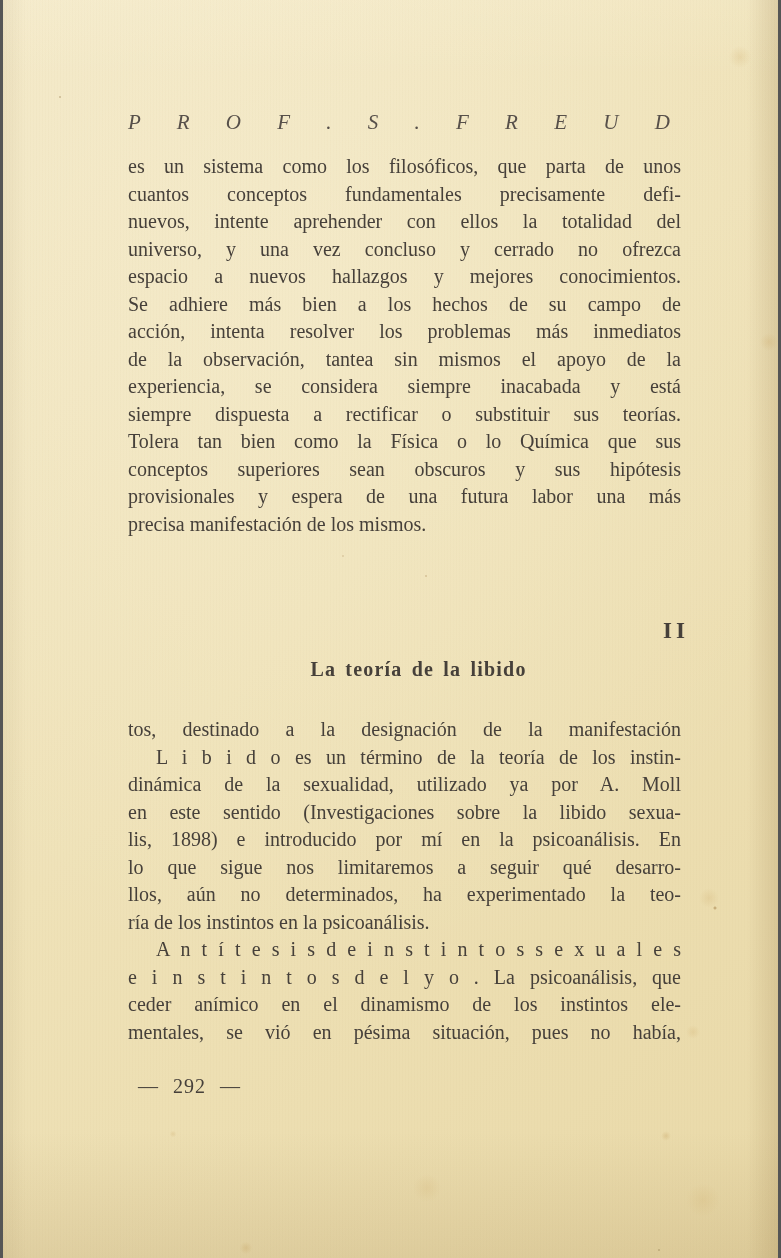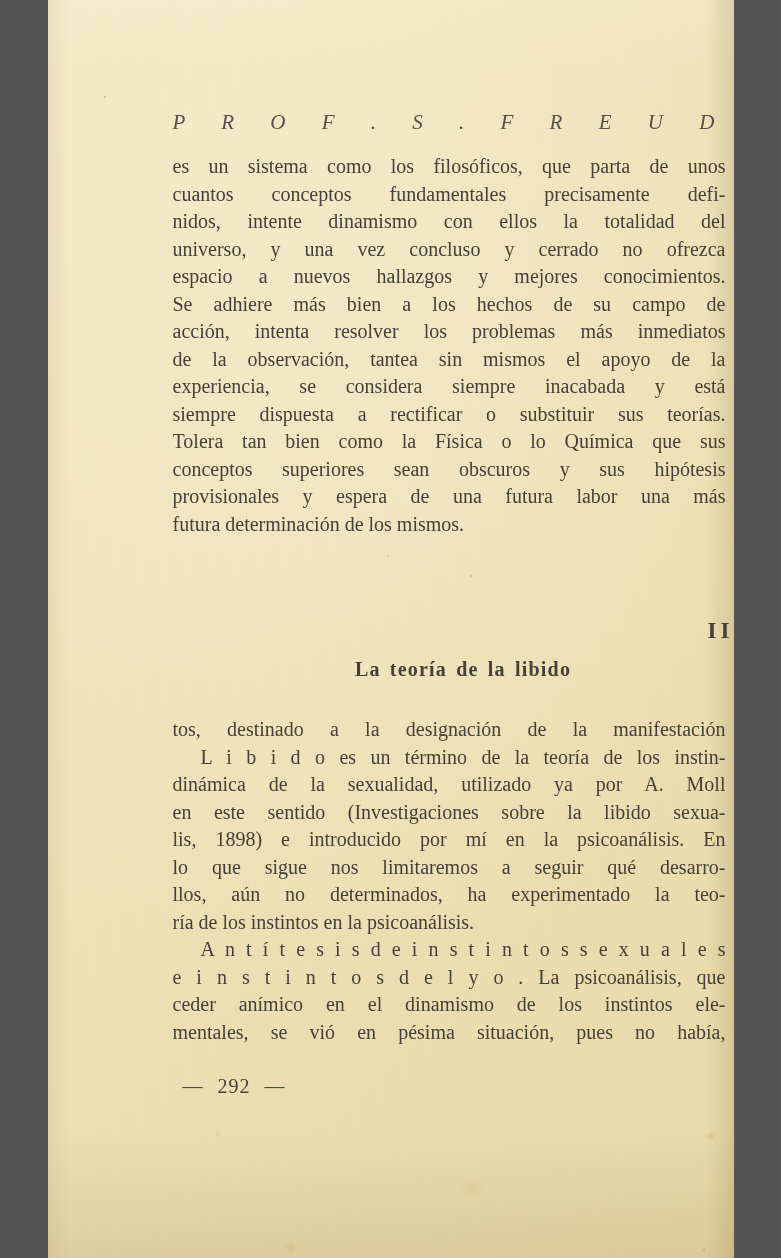--- a/index.html
+++ b/index.html
@@ -1,18 +1,18 @@
 <!DOCTYPE html>
 <html style="--paper: #eee1b6; --ink: #46403a; --ink_light: #57504a;"><head>
 <meta charset="utf-8">
 <style>
   html,body{margin:0;padding:0;background:#555;}
   .page{
     position:relative;
-    width:686px;height:1258px;
+    width:775px;height:1258px;
     margin:0 auto;
     background:
       linear-gradient(135deg,#f3e8c6 0%,#efe2b8 45%,#e9d9a8 100%);
     font-family:"Liberation Serif","DejaVu Serif",serif;
     color:var(--ink,#46403a);
     overflow:hidden;
   }
   .grain{
     position:absolute;inset:0;
     background:repeating-linear-gradient(90deg,rgba(205,185,135,.06) 0 1px,transparent 1px 3px);
@@ -74,32 +74,32 @@
 <div class="page">
 
   <div class="grain"></div>
   <div class="stains"></div>
 
   <div class="running-header">P R O F . S . F R E U D</div>
 
   <div class="column" style="top:153px">
     <div class="line">es un sistema como los filosóficos, que parta de unos</div>
     <div class="line">cuantos conceptos fundamentales precisamente defi-</div>
-    <div class="line">nidos, intente dinamismo con ellos la totalidad del</div>
+    <div class="line">nuevos, intente aprehender con ellos la totalidad del</div>
     <div class="line">universo, y una vez concluso y cerrado no ofrezca</div>
     <div class="line">espacio a nuevos hallazgos y mejores conocimientos.</div>
     <div class="line">Se adhiere más bien a los hechos de su campo de</div>
     <div class="line">acción, intenta resolver los problemas más inmediatos</div>
     <div class="line">de la observación, tantea sin mismos el apoyo de la</div>
     <div class="line">experiencia, se considera siempre inacabada y está</div>
     <div class="line">siempre dispuesta a rectificar o substituir sus teorías.</div>
     <div class="line">Tolera tan bien como la Física o lo Química que sus</div>
     <div class="line">conceptos superiores sean obscuros y sus hipótesis</div>
     <div class="line">provisionales y espera de una futura labor una más</div>
-    <div class="line short">futura determinación de los mismos.</div>
+    <div class="line short">precisa manifestación de los mismos.</div>
   </div>
 
   <div class="section-number">II</div>
 
   <div class="section-title">La teoría de la libido</div>
 
   <div class="column" style="top:716px">
     <div class="line">tos, destinado a la designación de la manifestación</div>
     <div class="line indent">L i b i d o es un término de la teoría de los instin-</div>
     <div class="line">dinámica de la sexualidad, utilizado ya por A. Moll</div>

